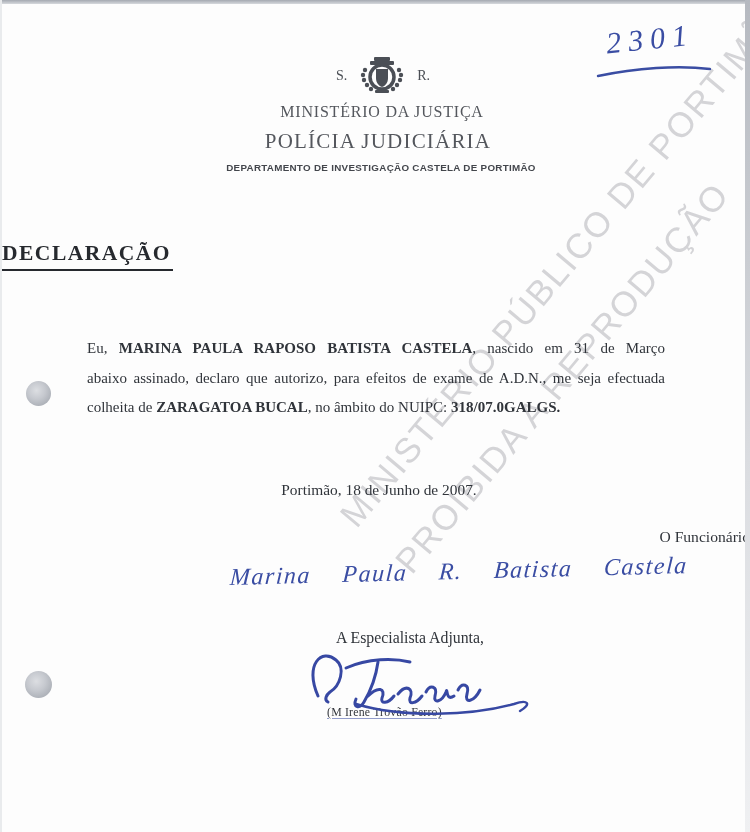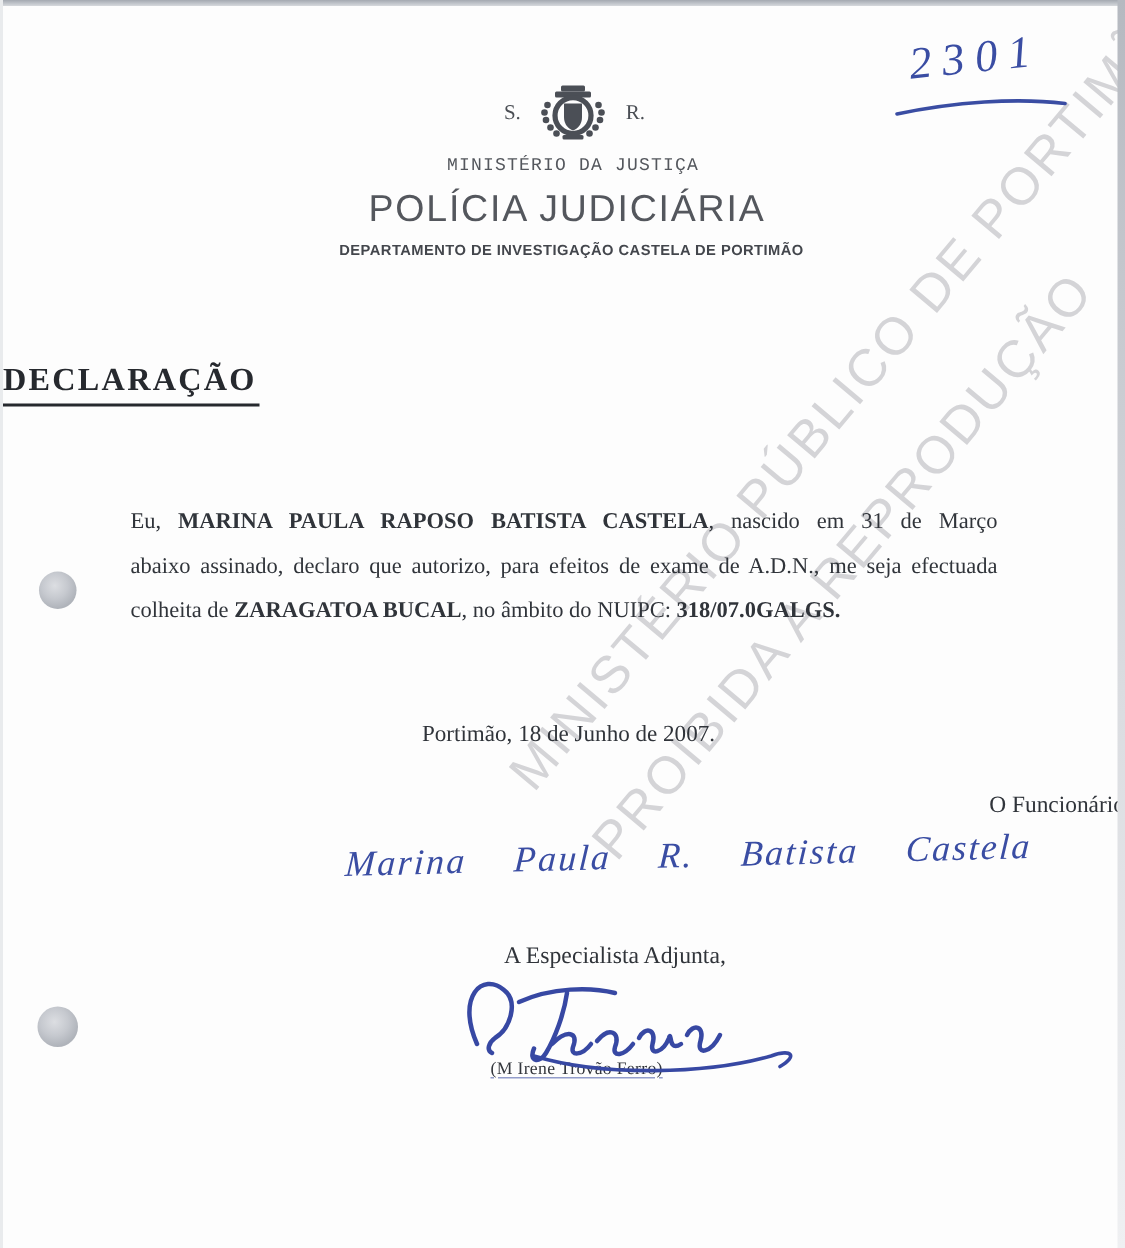--- a/index.html
+++ b/index.html
@@ -24,23 +24,23 @@
     font-family:"Liberation Sans",sans-serif;font-size:35px;line-height:72px;letter-spacing:2px;
     color:rgba(126,129,137,0.32);}
   
   .pagenum{position:absolute;left:606px;top:22px;z-index:3;color:#3a4da3;
     font-size:30px;font-style:italic;letter-spacing:7px;transform:rotate(-6deg);}
   .pagenum-swoosh{position:absolute;left:596px;top:64px;z-index:3;}
   
   .header{position:absolute;top:56px;left:0;width:100%;text-align:center;z-index:2;color:#54575d;}
   .crest-row{display:flex;align-items:center;justify-content:center;gap:12px;transform:translateX(8px);}
   .sr-letter{font-size:14px;color:#4a4e54;}
-  .ministry{margin-top:7px;font-family:Liberation Mono, monospace;font-size:12px;
+  .ministry{margin-top:7px;font-family:Liberation Serif, serif;font-size:16px;
     letter-spacing:0.8px;padding-left:14px;}
-  .org{margin-top:8px;font-family:Liberation Sans, sans-serif;font-size:25px;
+  .org{margin-top:8px;font-family:Liberation Serif, serif;font-size:21px;
     letter-spacing:1.2px;padding-left:6px;}
   .dept{margin-top:8px;font-family:"Liberation Sans",sans-serif;font-size:9.8px;font-weight:bold;
     color:#43464c;letter-spacing:0.3px;padding-left:12px;}
   
   .title-wrap{position:absolute;top:241px;left:0;width:100%;z-index:2;}
   .title{display:inline-block;font-size:21.5px;font-weight:bold;letter-spacing:1.5px;
     color:#26292e;border-bottom:2.5px solid #26292e;padding:0 2px 3px 2px;}
   
   .docbody{position:absolute;left:87px;top:334px;width:578px;z-index:2;
     font-size:15px;line-height:29.5px;color:#30343a;}

